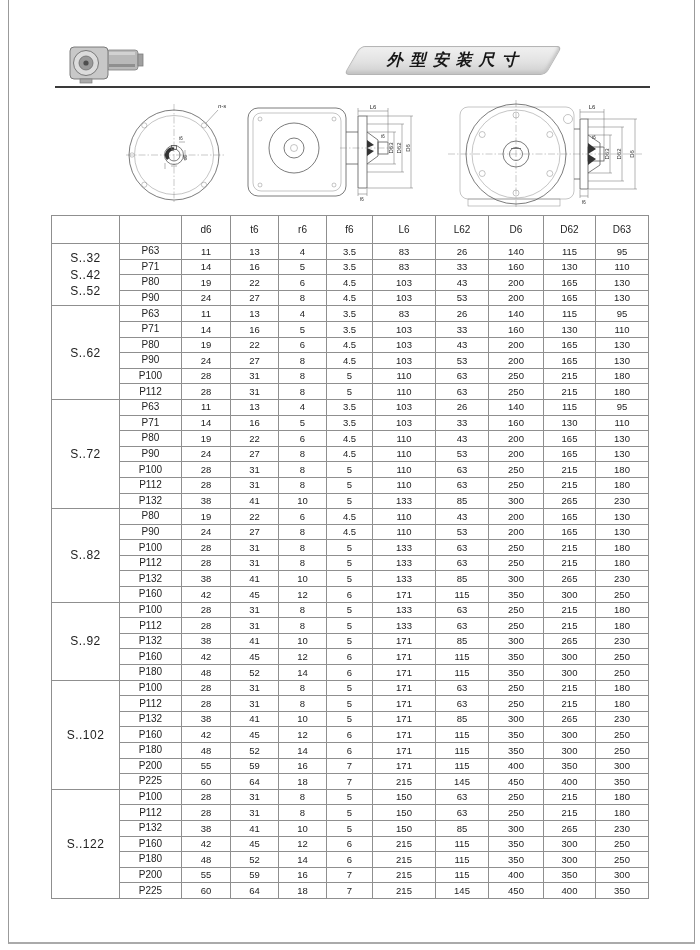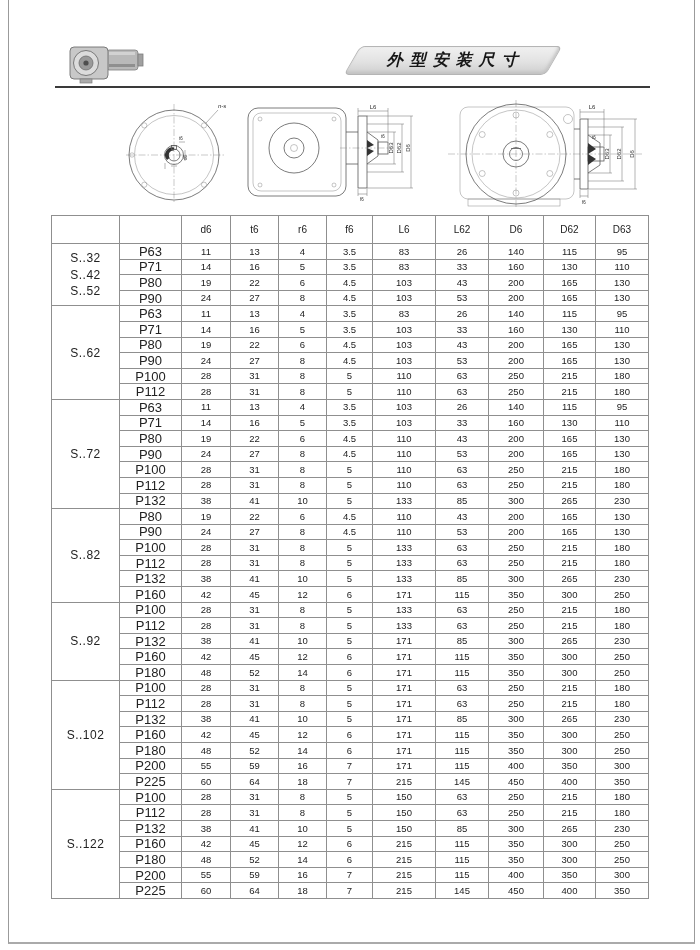--- a/index.html
+++ b/index.html
@@ -43,21 +43,21 @@
     position:absolute;left:51px;top:215px;width:597px;
     border-collapse:collapse;table-layout:fixed;
   }
   .dim-table th,.dim-table td{
     border:1px solid #8f8f8f;text-align:center;vertical-align:middle;
     padding:0;font-weight:normal;
   }
   .dim-table thead th{height:27px;font-size:10px;color:#222;}
   .dim-table tbody td{height:14.6px;font-size:9.5px;line-height:1;color:#222;}
   .dim-table td.group-cell{font-size:12px;white-space:pre-line;line-height:1.35;letter-spacing:0.5px;}
-  .dim-table td.size-cell{font-size:13px;}
+  .dim-table td.size-cell{font-size:10px;}
 </style>
 </head>
 <body>
 
 <div class="page-frame"></div>
 
 <div class="gearbox-photo">
   <svg width="84" height="44" viewBox="0 0 84 44">
     <rect x="44" y="8" width="32" height="20" rx="3" fill="#b9b9b9" stroke="#7d7d7d" stroke-width="0.8"></rect>
     <rect x="47" y="10" width="26" height="3" fill="#d2d2d2"></rect>

